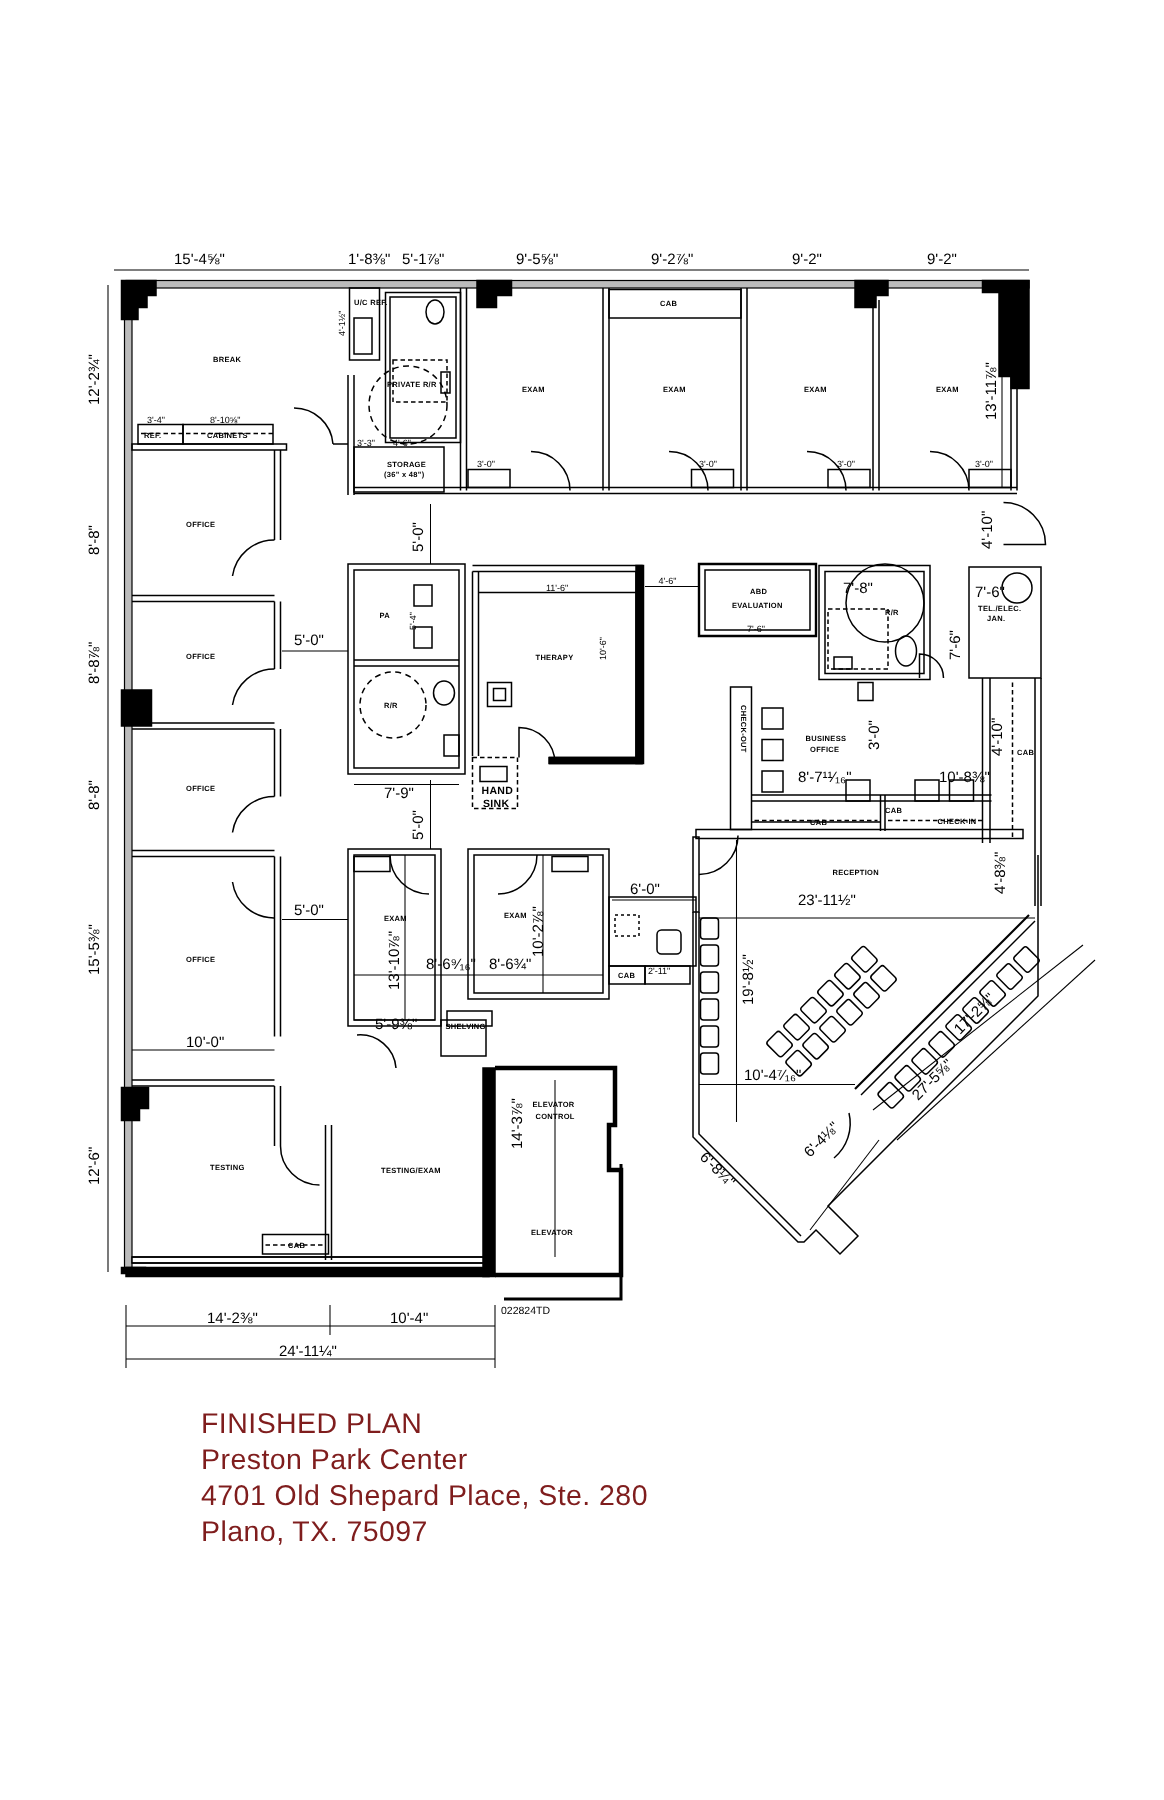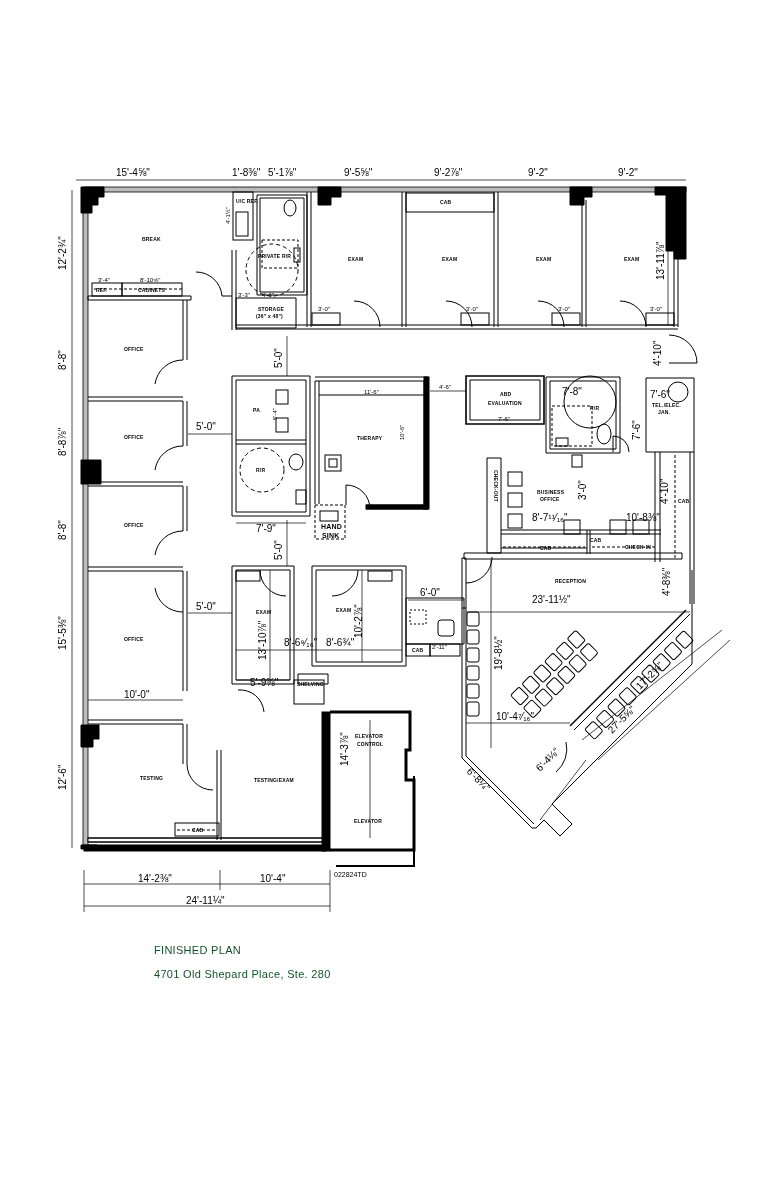--- a/index.html
+++ b/index.html
@@ -2,22 +2,22 @@
 <html><head>
   <meta charset="utf-8">
   <style>
     html, body { margin: 0; padding: 0; background: #ffffff; }
     body { width: 776px; height: 1200px; position: relative; overflow: hidden;
            font-family: "Liberation Sans", sans-serif; color: #000; }
     #plan { position: absolute; left: 0; top: 0; }
     .room-label { font-family: "Liberation Sans", sans-serif; font-size: 5px; font-weight: bold; letter-spacing: 0.2px; }
     .dim { font-family: "Liberation Sans", sans-serif; font-size: 10px; }
     .dim-s { font-family: "Liberation Sans", sans-serif; font-size: 6px; }
-    .title-block { position: absolute; left: 154px; top: 938px; font-family: "Liberation Sans", sans-serif;
-                   font-size: 11px; line-height: 24px; color: #14532d; letter-spacing: 0.3px; }
+    .title-block { position: absolute; left: 134px; top: 938px; font-family: "Liberation Sans", sans-serif;
+                   font-size: 19px; line-height: 24px; color: #7f1d1d; letter-spacing: 0.3px; }
     .title-block div { white-space: nowrap; }
     .drawing-id { position: absolute; left: 334px; top: 871px; font-size: 7px; font-family: "Liberation Sans", sans-serif; }
   </style>
 </head>
 <body>
 
 <svg id="plan" width="776" height="930" viewBox="0 0 776 930" xmlns="http://www.w3.org/2000/svg">
   <g stroke="#000" fill="none" stroke-width="1">
 
     <g>
@@ -380,14 +380,16 @@
     <text class="dim-s" x="466" y="311">3'-0"</text>
     <text class="dim-s" x="558" y="311">3'-0"</text>
     <text class="dim-s" x="650" y="311">3'-0"</text>
   </g>
 </svg>
 
 <div class="drawing-id">022824TD</div>
 
 <div class="title-block">
   <div>FINISHED PLAN</div>
+  <div>Preston Park Center</div>
   <div>4701 Old Shepard Place, Ste. 280</div>
+  <div>Plano, TX. 75097</div>
 </div>
 
 </body></html>

